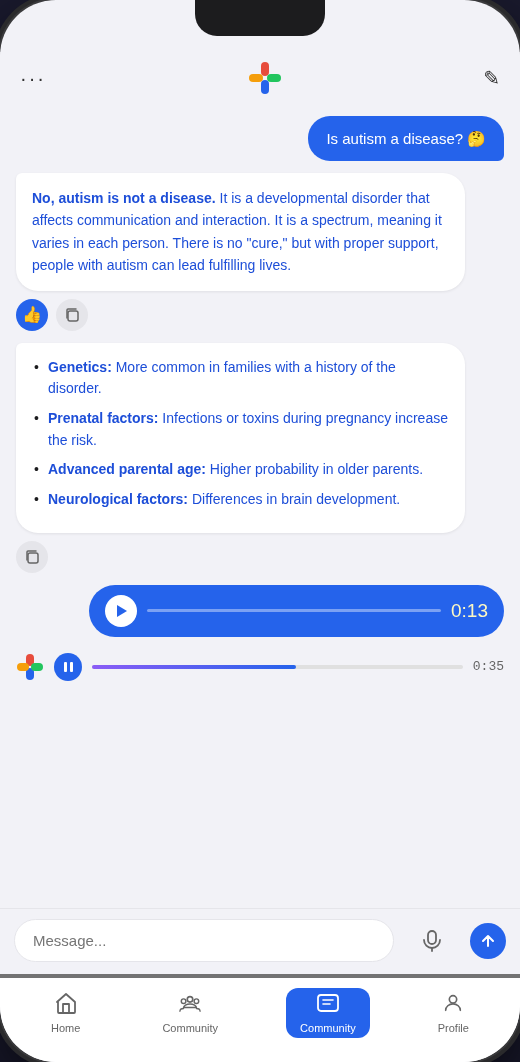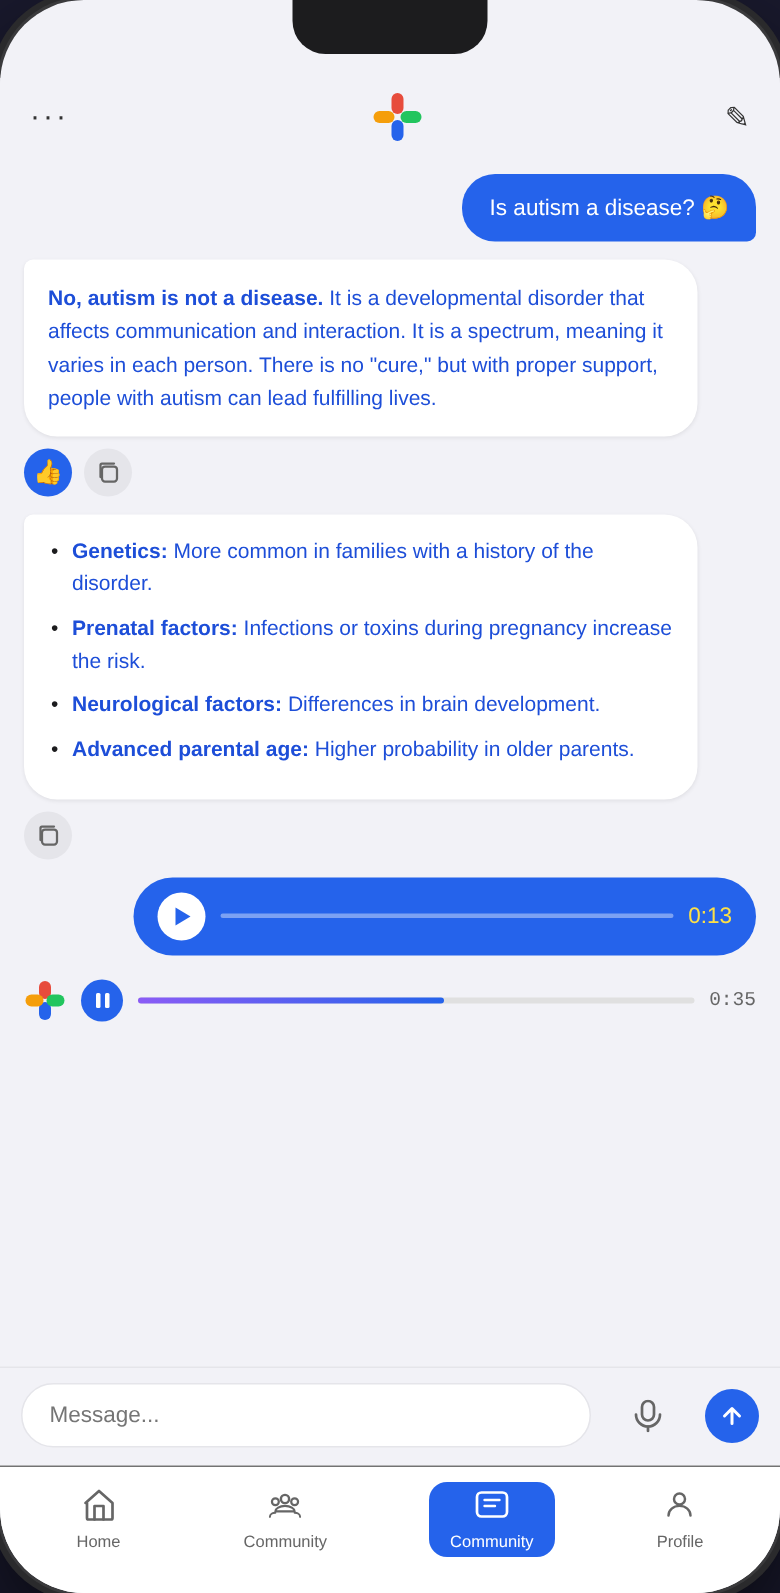--- a/index.html
+++ b/index.html
@@ -229,22 +229,22 @@
     }
 
     .audio-progress-fill {
       height: 100%;
       background: rgba(255,255,255,0.8);
       border-radius: 2px;
       width: 0%;
     }
 
     .audio-time {
-      font-size: 15px;
-      color: #fde047;
+      font-size: 19px;
+      color: #fef9c3;
       flex-shrink: 0;
     }
 
     
     .audio-player-bot {
       display: flex;
       align-items: center;
       gap: 10px;
       padding: 4px 0;
       font-family: Liberation Mono, monospace;
@@ -346,21 +346,21 @@
       font-size: 16px;
     }
 
     
     .bottom-nav {
       background: white;
       display: flex;
       justify-content: space-around;
       align-items: center;
       padding: 10px 10px 24px;
-      border-top: 1px solid #737373;
+      border-top: 4px solid #737373;
       flex-shrink: 0;
     }
 
     .nav-item {
       display: flex;
       flex-direction: column;
       align-items: center;
       gap: 4px;
       cursor: pointer;
       padding: 4px 14px;
@@ -437,22 +437,22 @@
           </button>
         </div>
       </div>
 
 
       <div class="bot-msg">
         <div class="bot-bubble">
           <ul class="bullet-list">
             <li><b>Genetics:</b> More common in families with a history of the disorder.</li>
             <li><b>Prenatal factors:</b> Infections or toxins during pregnancy increase the risk.</li>
+            <li><b>Advanced parental age:</b> Higher probability in older parents.</li>
             <li><b>Neurological factors:</b> Differences in brain development.</li>
-            <li><b>Advanced parental age:</b> Higher probability in older parents.</li>
           </ul>
         </div>
         <div class="reactions">
           <button class="reaction-btn reaction-copy">
             <svg width="16" height="16" viewBox="0 0 16 16" fill="none">
               <rect x="4" y="4" width="10" height="10" rx="2" stroke="#666" stroke-width="1.5" fill="none"></rect>
               <path d="M3 11V3a1 1 0 011-1h8" stroke="#666" stroke-width="1.5" stroke-linecap="round"></path>
             </svg>
           </button>
         </div>

